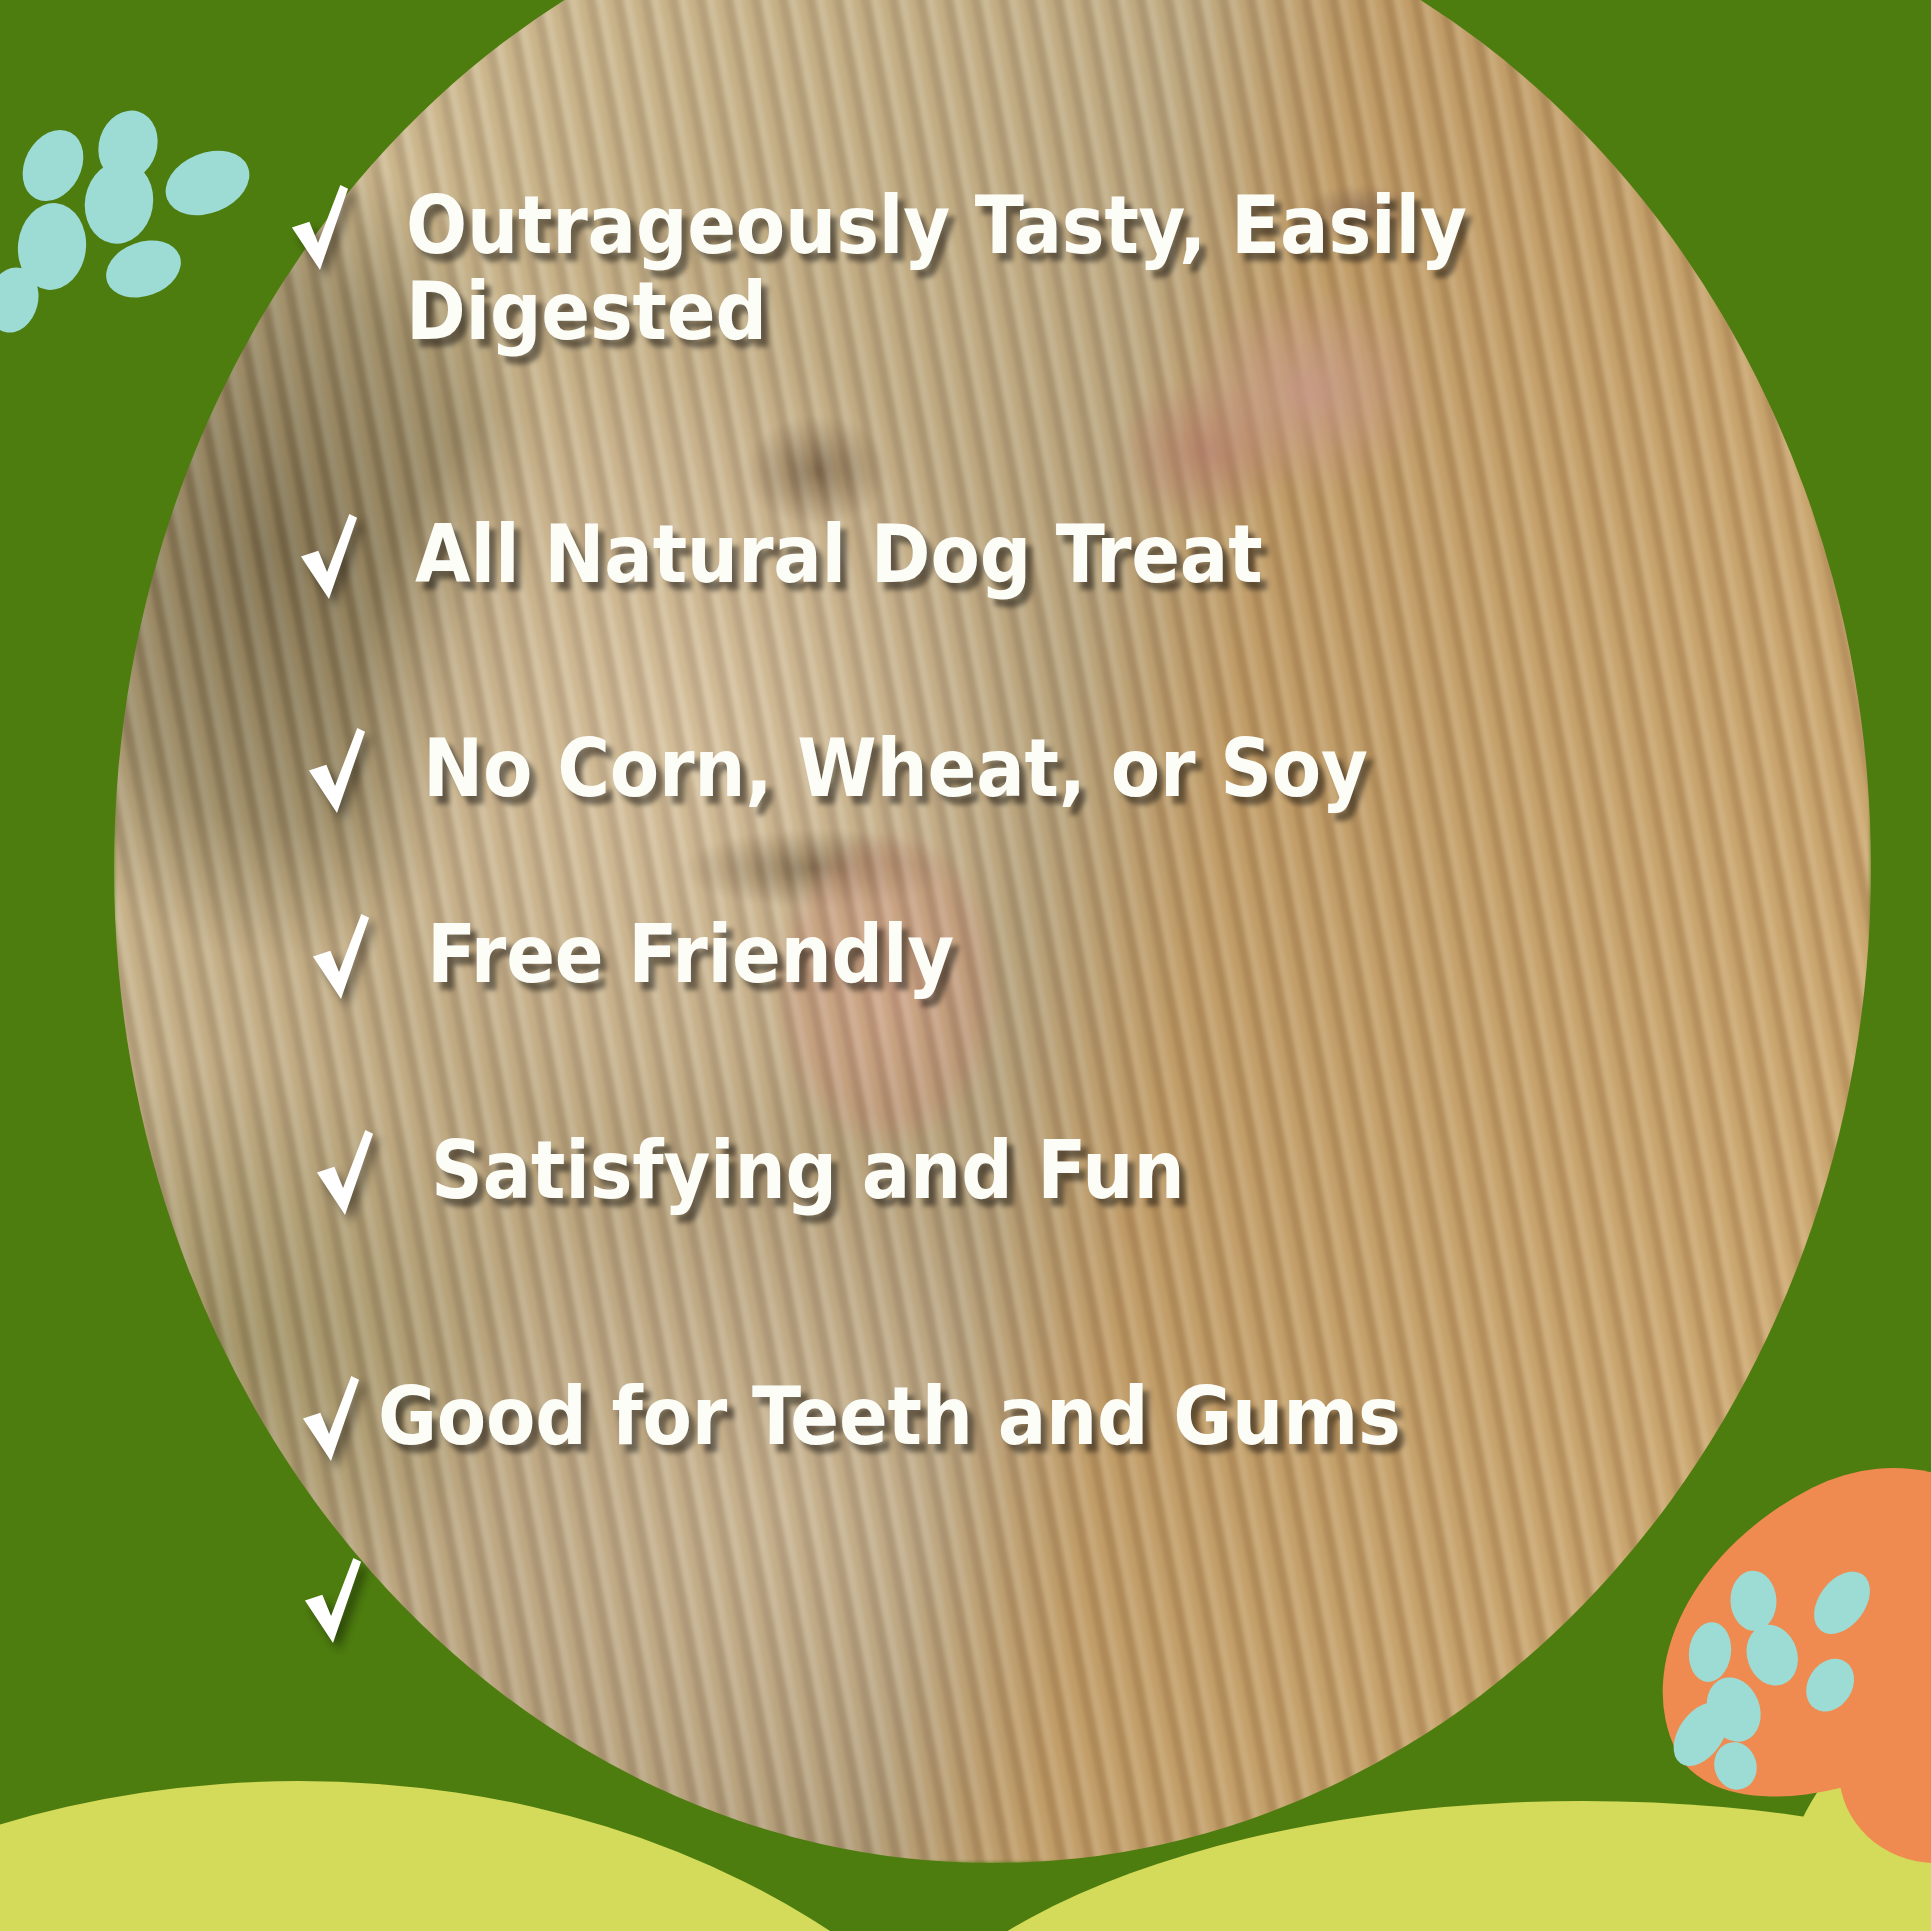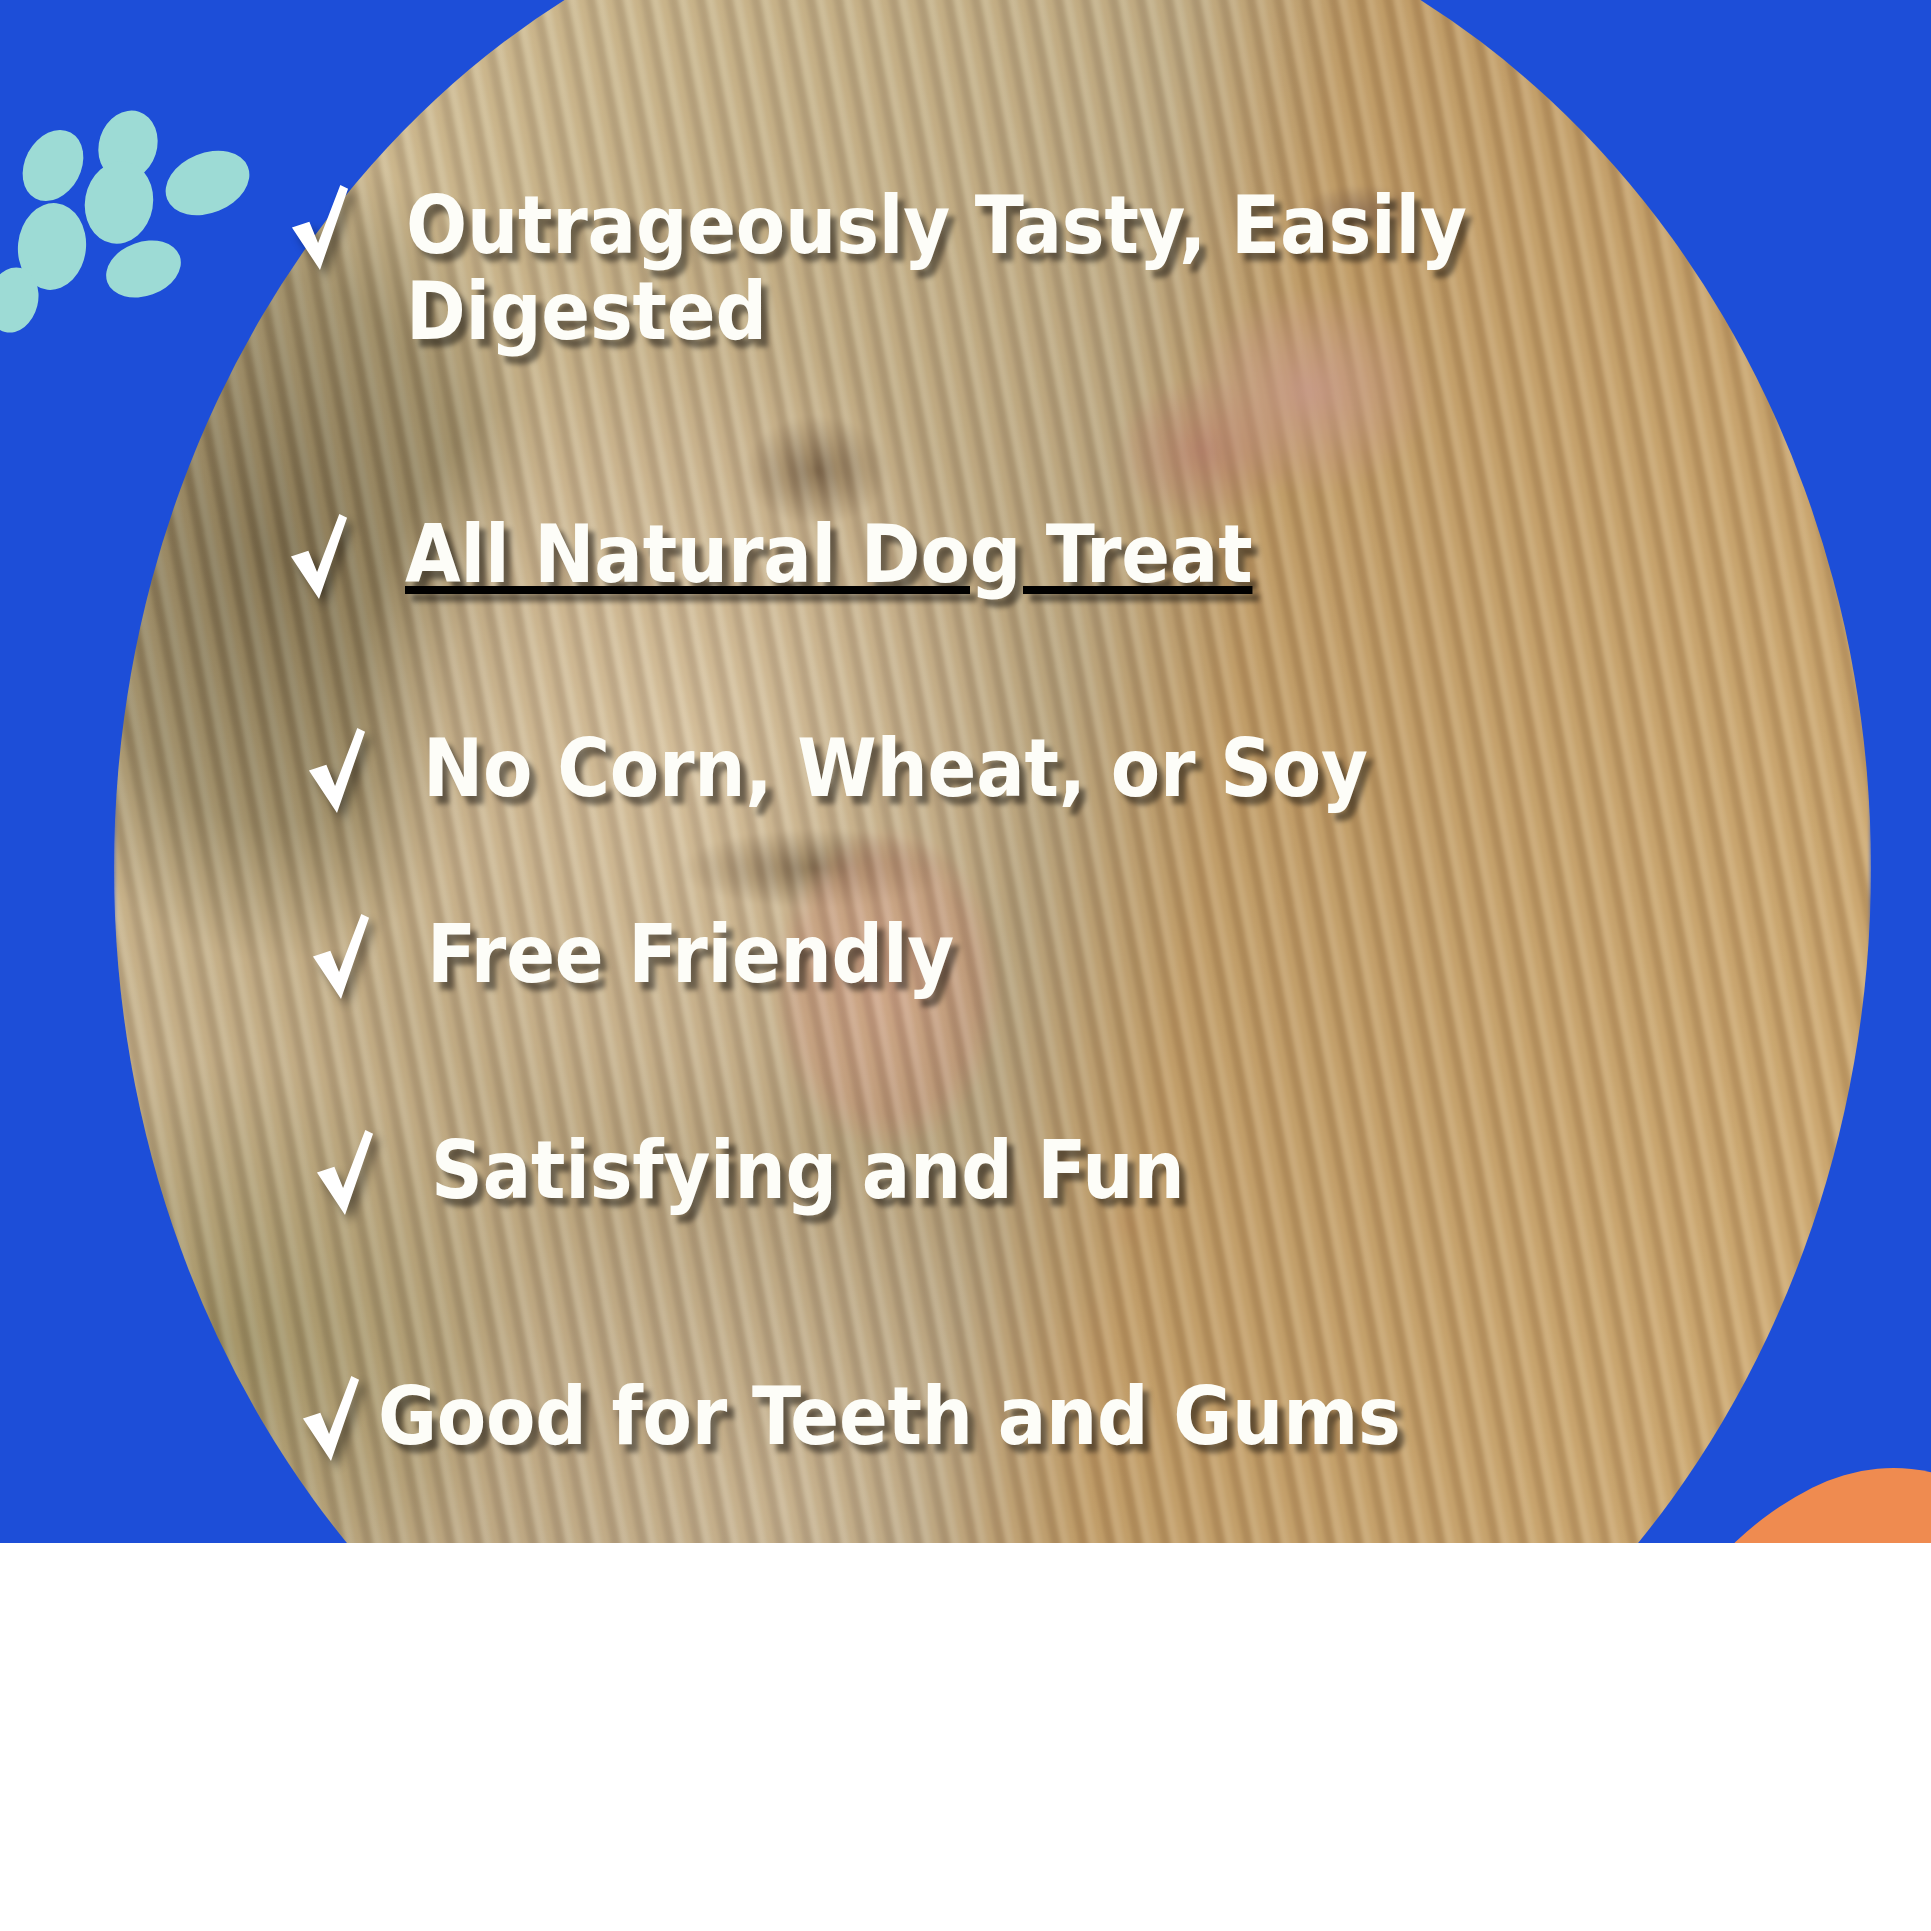--- a/index.html
+++ b/index.html
@@ -2,22 +2,22 @@
 <html><head>
 <meta charset="utf-8">
 <style>
   html,body{margin:0;padding:0;}
   body{
     width:1931px;height:1931px;
     font-family:"DejaVu Sans Condensed","Liberation Sans",sans-serif;
     overflow:hidden;
   }
   #stage{
-    position:relative;width:1931px;height:1543px;
-    background:#1d4ed8;
+    position:relative;width:1931px;height:1931px;
+    background:#4d7c0f;
     overflow:hidden;
   }
 
   
   .wave-yellow{
     position:absolute;
     background:#d4da5a;
     border-radius:50%;
   }
   #wave-left{
@@ -126,21 +126,21 @@
     font-size:80px;
     line-height:1.07;
     font-weight:700;
     letter-spacing:-0.2px;
     font-stretch:condensed;
     text-shadow:6.8px 7.7px 5.8px rgba(0,0,0,.45);
     white-space:pre-line;
     font-family:"DejaVu Sans Condensed","Liberation Sans",sans-serif;
   }
   #row0{left:290px;top:183px;}
-  #row1{left:289px;top:512px;text-decoration:underline;}
+  #row1{left:299px;top:512px;}
   #row2{left:307px;top:726px;justify-content:center;}
   #row3{left:311px;top:912px;}
   #row4{left:315px;top:1128px;}
   #row5{left:301px;top:1374px;gap:17px;}
   #row6{left:303px;top:1556px;}
 </style>
 </head>
 <body>
 
 <div id="stage">

